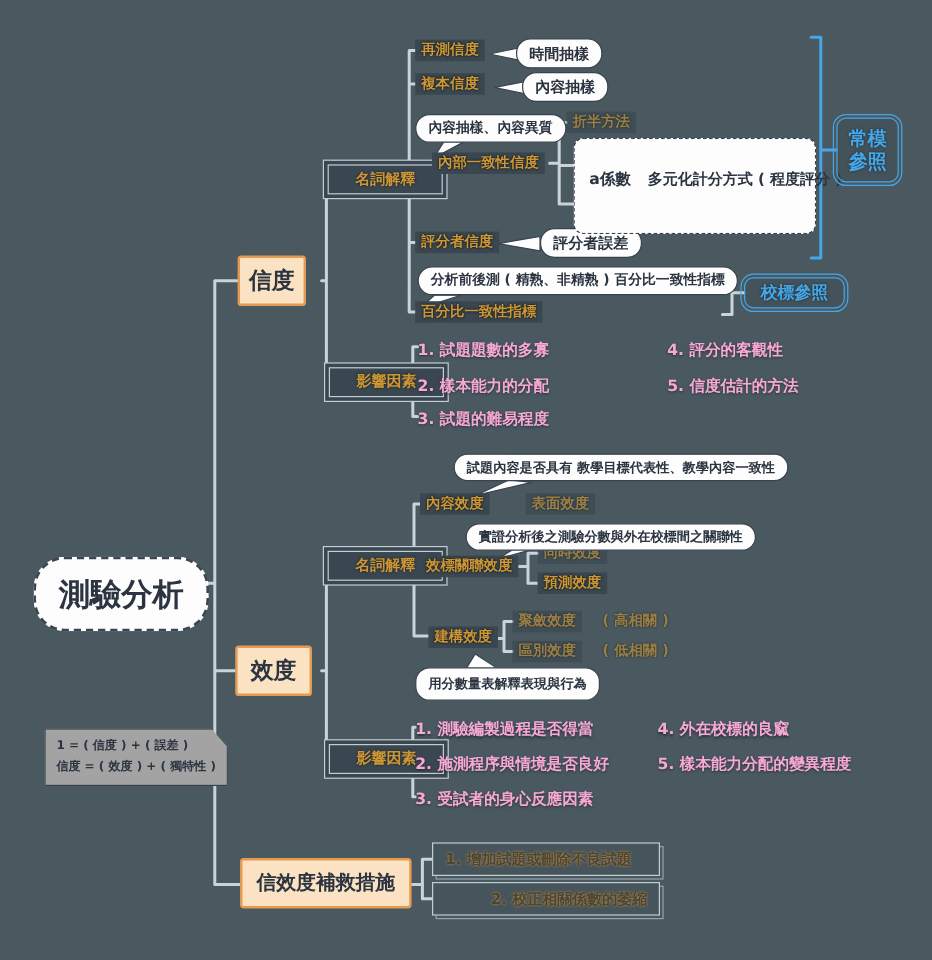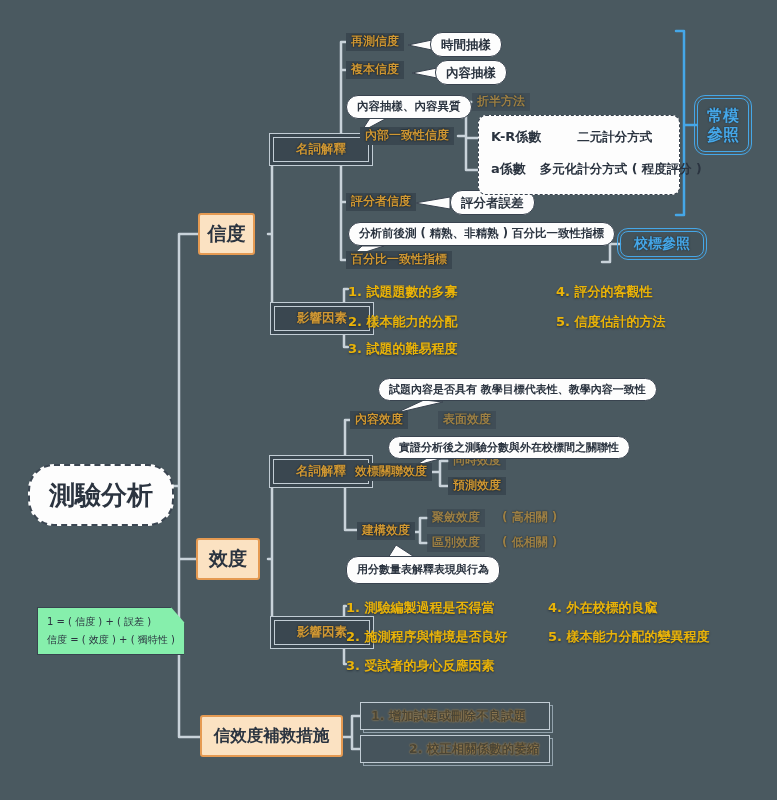--- a/index.html
+++ b/index.html
@@ -10,33 +10,33 @@
   .dark-label{background:#3a4750;color:#cf9733;font-weight:bold;font-size:12px;line-height:1.15;
               padding:2px 5px;text-shadow:0 0 2px rgba(12,22,32,.95),0 0 1px rgba(12,22,32,.9);}
   .faded{opacity:.62;}
   .bubble{background:#fdfdfd;border:1.5px solid #39434f;border-radius:12px;color:#2b3440;
           font-weight:bold;font-size:12.5px;line-height:1.2;padding:4px 10px;}
   .peach{background:#fbe2c2;border:2px solid #e59a52;border-radius:3px;color:#2b3440;
          font-weight:bold;display:flex;align-items:center;justify-content:center;}
   .section-box{background:#3a4750;border:1px solid #c2cdd5;color:#cf9733;font-weight:bold;
                font-size:12.5px;padding:3px 22px;box-shadow:0 0 0 3px #3a4750,0 0 0 4px #c2cdd5;
                text-shadow:0 0 2px rgba(12,22,32,.95);}
-  .factor{color:#eab308;font-weight:bold;font-size:13px;text-shadow:0 1px 2px rgba(18,28,38,.65);}
+  .factor{color:#f9a8d4;font-weight:bold;font-size:13px;text-shadow:0 1px 2px rgba(18,28,38,.65);}
   .blue-box{border:1.5px solid #45a7e8;outline:1.5px solid #45a7e8;outline-offset:2px;
             border-radius:8px;color:#45a7e8;font-weight:bold;display:flex;align-items:center;
             justify-content:center;text-align:center;text-shadow:0 0 2px rgba(12,22,32,.8);
             background:rgba(58,71,80,.35);}
   .remedy-item{border:1.5px solid #c2cdd5;background:#46545c;color:#4a4536;font-weight:bold;
                font-size:12.5px;display:flex;align-items:center;padding:4px 10px;min-width:190px;
                box-shadow:3px 3px 0 -1px #4a5960,3px 3px 0 0 #93a3ad;
                text-shadow:0 0 2px rgba(232,163,61,.85);}
   .dashed-box{background:#fdfdfd;border:1.5px dashed #39434f;border-radius:8px;color:#2b3440;
               padding:10px 12px;}
   .dashed-box .row{display:flex;align-items:baseline;font-weight:bold;}
-  .note{background:#86efac;border:1.5px solid #39434f;color:#2b3440;font-weight:normal;
+  .note{background:#a3a3a3;border:1.5px solid #39434f;color:#2b3440;font-weight:bold;
         font-size:10px;line-height:1.8;padding:5px 9px;
         clip-path:polygon(0 0,calc(100% - 14px) 0,100% 16px,100% 100%,0 100%);}
   .main-bubble{background:#fdfdfd;border:2px dashed #3b4652;border-radius:26px;color:#2b3440;
                font-size:26px;font-weight:bold;display:flex;align-items:center;justify-content:center;}
 </style>
 </head>
 <body>
 
 <div id="canvas">
 
@@ -86,24 +86,20 @@
   <div class="abs dark-label" style="left:346px;top:193px;">評分者信度</div>
   <div class="abs dark-label" style="left:346px;top:251px;">百分比一致性指標</div>
 
   <div class="abs bubble" style="left:430px;top:32px;">時間抽樣</div>
   <div class="abs bubble" style="left:435px;top:60px;">內容抽樣</div>
   <div class="abs bubble" style="left:346px;top:95px;font-size:11.5px;">內容抽樣、內容異質</div>
   <div class="abs bubble" style="left:450px;top:190px;">評分者誤差</div>
   <div class="abs bubble" style="left:348px;top:222px;font-size:11.5px;">分析前後測 ( 精熟、非精熟 ) 百分比一致性指標</div>
 
   <div class="abs dashed-box" style="left:478px;top:115px;width:202px;height:80px;">
-    <div class="row" style="margin-top:2px;">
-      <span style="font-size:13px;">K-R係數</span>
-      <span style="font-size:12.5px;margin-left:36px;">二元計分方式</span>
-    </div>
     <div class="row" style="margin-top:14px;">
       <span style="font-size:13px;">a係數</span>
       <span style="font-size:12.5px;margin-left:14px;">多元化計分方式 ( 程度評分 )</span>
     </div>
   </div>
 
   <div class="abs factor" style="left:348px;top:283px;">1. 試題題數的多寡</div>
   <div class="abs factor" style="left:348px;top:313px;">2. 樣本能力的分配</div>
   <div class="abs factor" style="left:348px;top:340px;">3. 試題的難易程度</div>
   <div class="abs factor" style="left:556px;top:283px;">4. 評分的客觀性</div>

